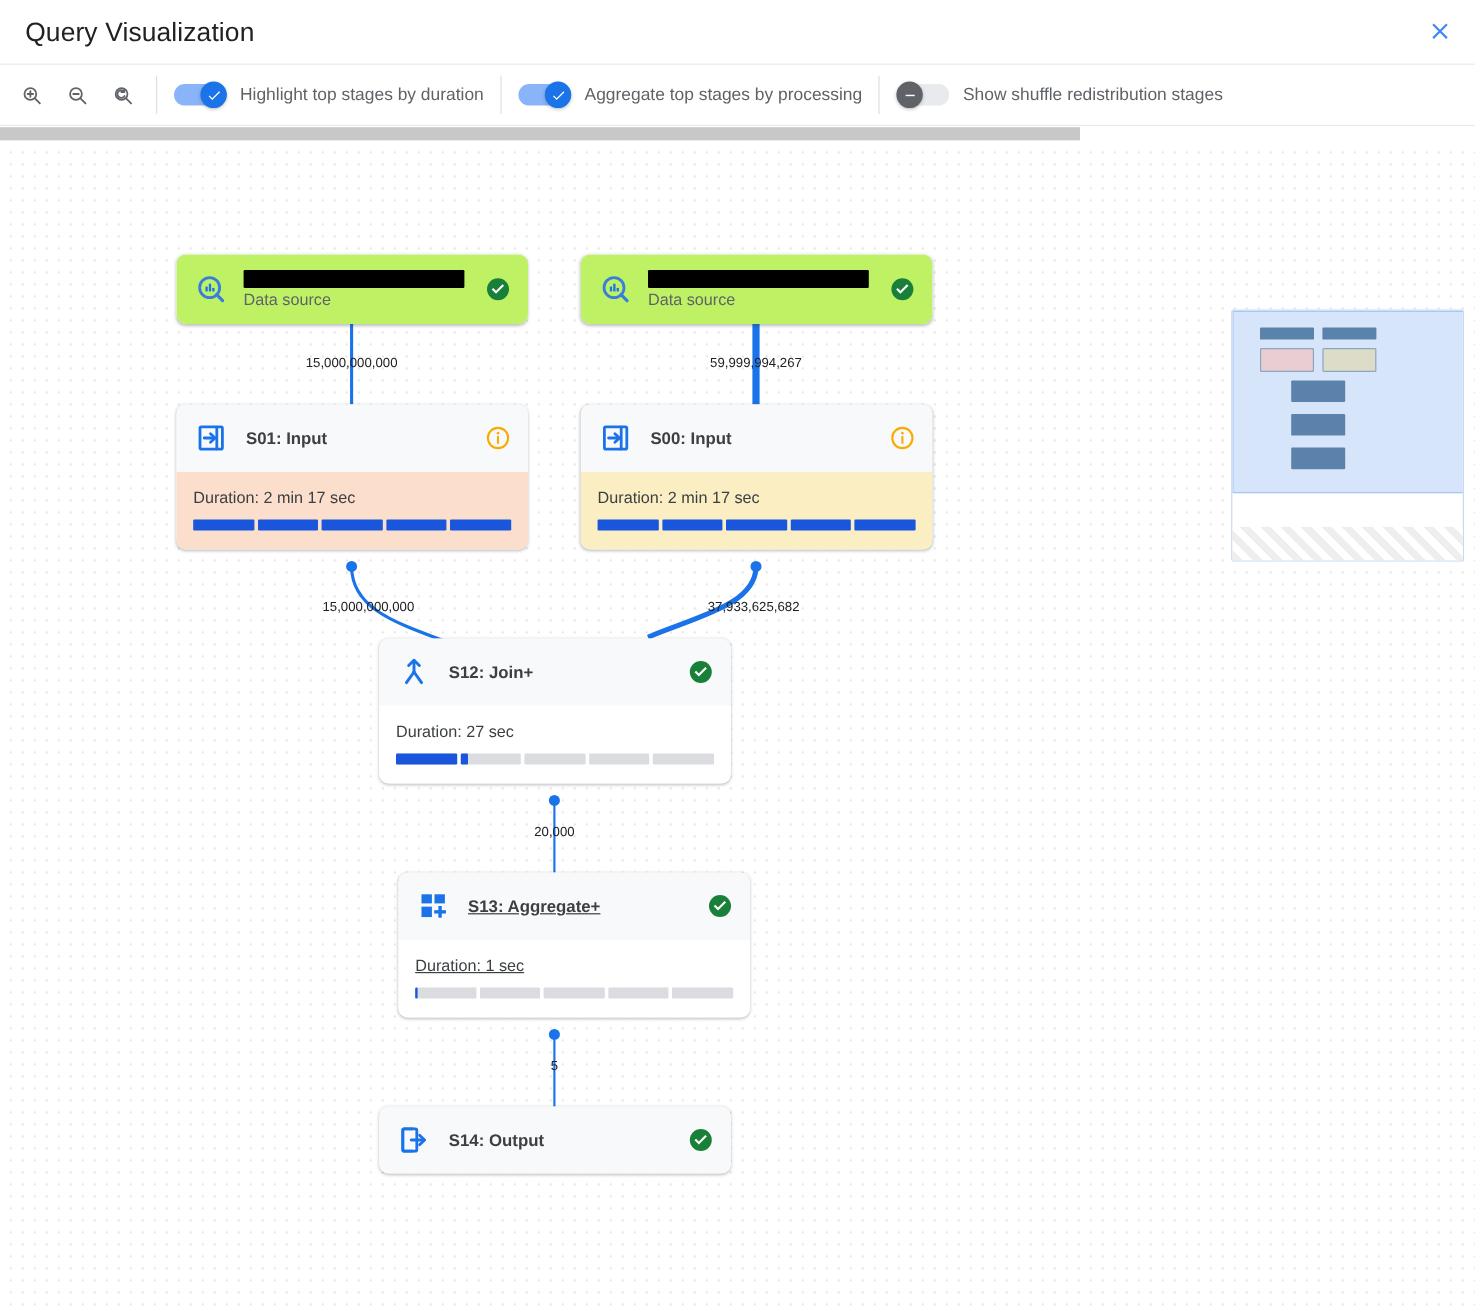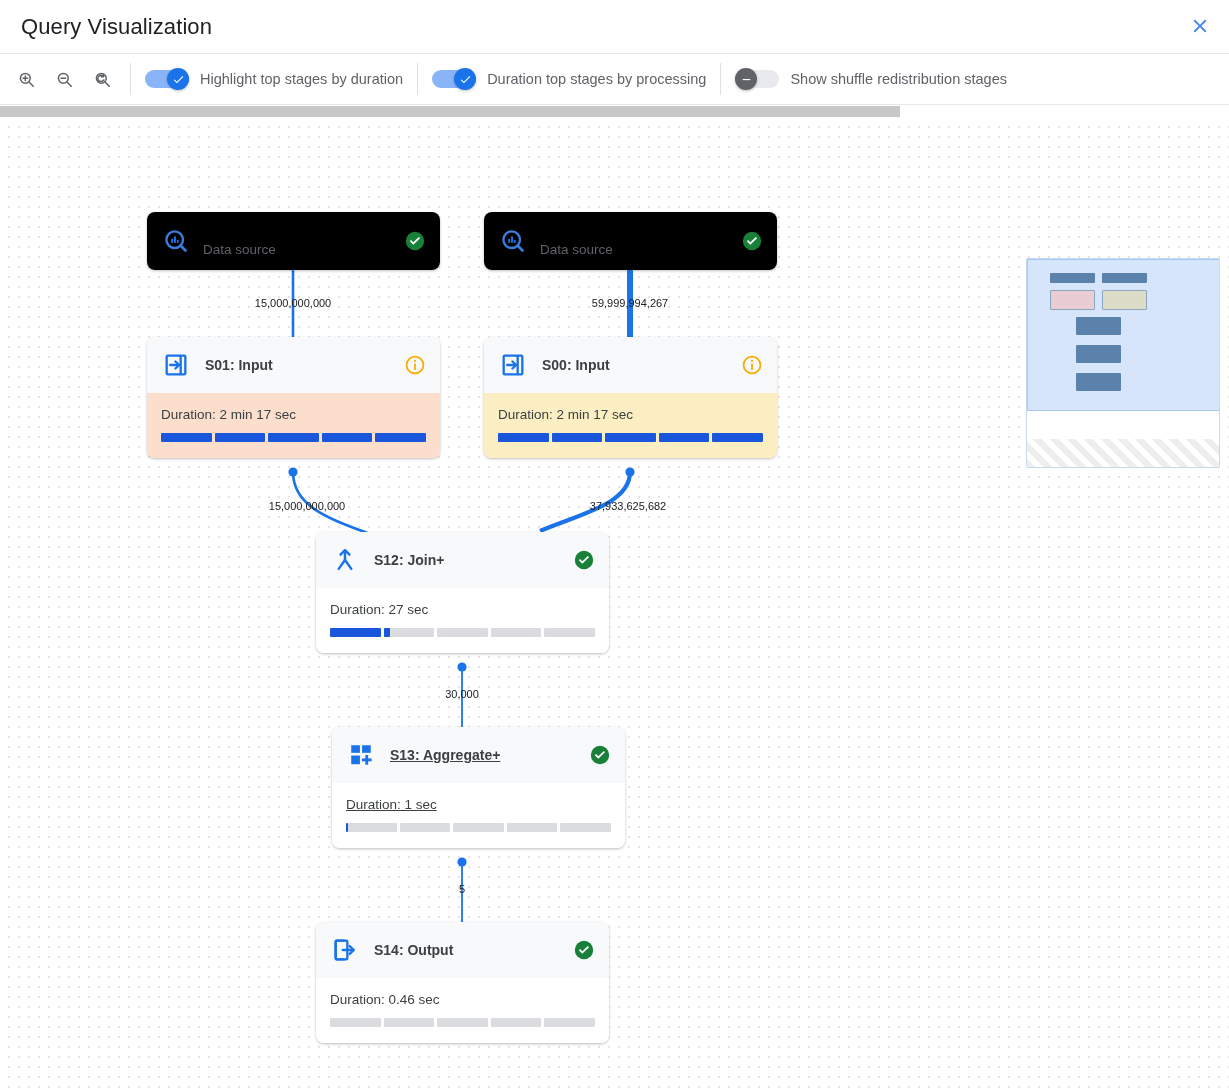--- a/index.html
+++ b/index.html
@@ -90,21 +90,21 @@
   .node-head {
     position: relative; height: 56px; background: #f8f9fa;
     display: flex; align-items: center; padding: 0 14px;
   }
   .node-icon { width: 30px; height: 30px; flex: 0 0 30px; display: flex; align-items: center; justify-content: center; }
   .node-title { margin-left: 14px; font-size: 14px; font-weight: bold; color: #3c4043; }
   .node-status { position: absolute; right: 14px; top: 50%; transform: translateY(-50%); width: 22px; height: 22px; cursor: pointer; }
 
   
   .node.datasource { height: 58px; }
-  .node.datasource .node-head { height: 58px; background: #000000; }
+  .node.datasource .node-head { height: 58px; background: #bef264; }
   .ds-textcol { margin-left: 12px; display: flex; flex-direction: column; gap: 2px; }
   .ds-redacted { height: 15px; background: #000000; border-radius: 1px; }
   .ds-sub { font-size: 13.5px; color: #5f6368; }
 
   
   .node-body { padding: 14px 14px 16px 14px; }
   .node-body.peach { background: #fbdecb; }
   .node-body.yellow { background: #fbeec2; }
   .node-body.plain { background: #ffffff; }
   .dur-label { font-size: 13.5px; color: #3c4043; margin-bottom: 11px; }
@@ -198,21 +198,21 @@
 
   <div class="toggle-item">
     <div class="switch on">
       <div class="track"></div>
       <div class="thumb">
         <svg width="13" height="13" viewBox="0 0 24 24">
             <path d="M9 16.2 4.8 12l-1.4 1.4L9 19 21 7l-1.4-1.4z" fill="#ffffff"></path>
           </svg>
       </div>
     </div>
-    <span class="toggle-label">Duration top stages by processing</span>
+    <span class="toggle-label">Aggregate top stages by processing</span>
   </div>
 
   <div class="tb-divider"></div>
 
   <div class="toggle-item">
     <div class="switch off">
       <div class="track"></div>
       <div class="thumb">
         <svg width="13" height="13" viewBox="0 0 24 24">
             <rect x="5" y="11" width="14" height="2.2" fill="#ffffff"></rect>
@@ -246,21 +246,21 @@
     <circle cx="462" cy="548" r="4.6" fill="#1a73e8"></circle>
 
     <line x1="462" y1="743" x2="462" y2="805" stroke="#1a73e8" stroke-width="1.8"></line>
     <circle cx="462" cy="743" r="4.6" fill="#1a73e8"></circle>
   </svg>
 
   <div class="edge-label" style="left:293px; top:178px;">15,000,000,000</div>
   <div class="edge-label" style="left:630px; top:178px;">59,999,994,267</div>
   <div class="edge-label" style="left:307px; top:381px;">15,000,000,000</div>
   <div class="edge-label" style="left:628px; top:381px;">37,933,625,682</div>
-  <div class="edge-label" style="left:462px; top:569px;">30,000</div>
+  <div class="edge-label" style="left:462px; top:569px;">20,000</div>
   <div class="edge-label" style="left:462px; top:764px;">5</div>
 
   <div class="node datasource" style="left:147px; top:93px; width:293px;">
     <div class="node-head">
       <div class="node-icon">
         <svg width="27" height="27" viewBox="0 0 24 24">
           <circle cx="10.4" cy="10.4" r="7.4" fill="none" stroke="#3b7ddd" stroke-width="2.1"></circle>
           <rect x="7.3" y="9.6" width="1.7" height="3.6" fill="#1a73e8"></rect>
           <rect x="9.8" y="7.5" width="1.7" height="5.7" fill="#1a73e8"></rect>
           <rect x="12.3" y="10.6" width="1.7" height="2.6" fill="#1a73e8"></rect>
@@ -452,30 +452,20 @@
         </svg>
       </div>
       <div class="node-title">S14: Output</div>
       <div class="node-status">
         <svg width="22" height="22" viewBox="0 0 24 24">
             <circle cx="12" cy="12" r="10" fill="#188038"></circle>
             <path d="M10.2 16.2 6.3 12.3l1.4-1.4 2.5 2.5 5.9-5.9 1.4 1.4z" fill="#ffffff"></path>
           </svg>
       </div>
     </div>
-    <div class="node-body plain">
-      <div class="dur-label">Duration: 0.46 sec</div>
-      <div class="pbar">
-        <div class="seg" style="left:0%;   width:19.2%"></div>
-        <div class="seg" style="left:20.2%;width:19.2%"></div>
-        <div class="seg" style="left:40.4%;width:19.2%"></div>
-        <div class="seg" style="left:60.6%;width:19.2%"></div>
-        <div class="seg" style="left:80.8%;width:19.2%"></div>
-      </div>
-    </div>
   </div>
 
   <div class="minimap">
     <div class="mm-viewport">
       <div class="mm-node" style="left:22px; top:13px; width:45px; height:10px;"></div>
       <div class="mm-node" style="left:74px; top:13px; width:45px; height:10px;"></div>
       <div class="mm-node pink" style="left:22px; top:30px; width:45px; height:20px;"></div>
       <div class="mm-node beige" style="left:74px; top:30px; width:45px; height:20px;"></div>
       <div class="mm-node" style="left:48px; top:57px; width:45px; height:18px;"></div>
       <div class="mm-node" style="left:48px; top:85px; width:45px; height:18px;"></div>

